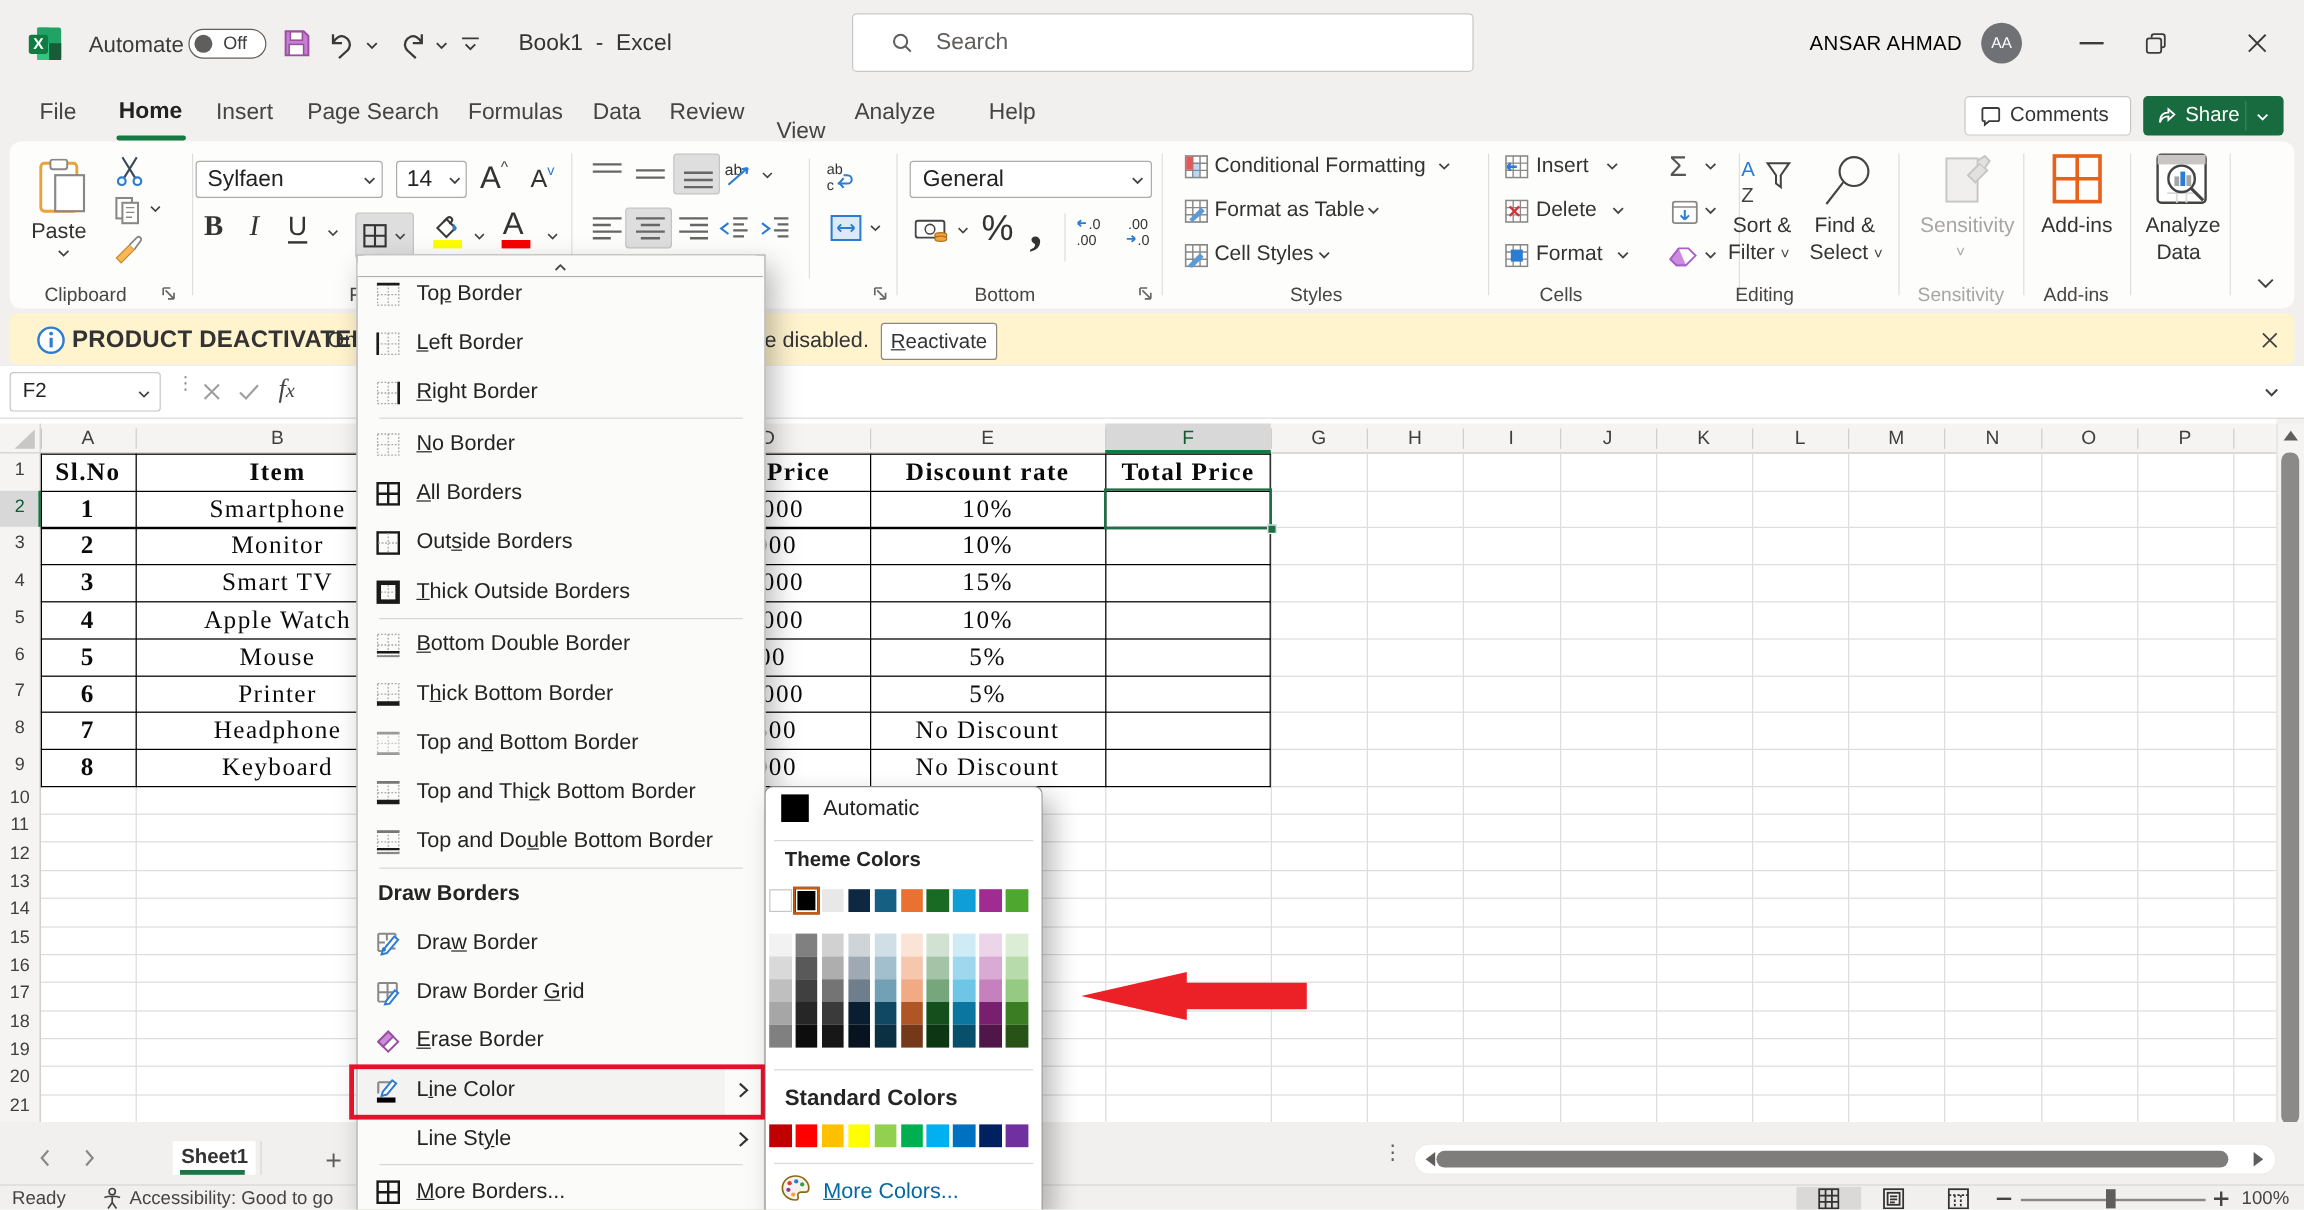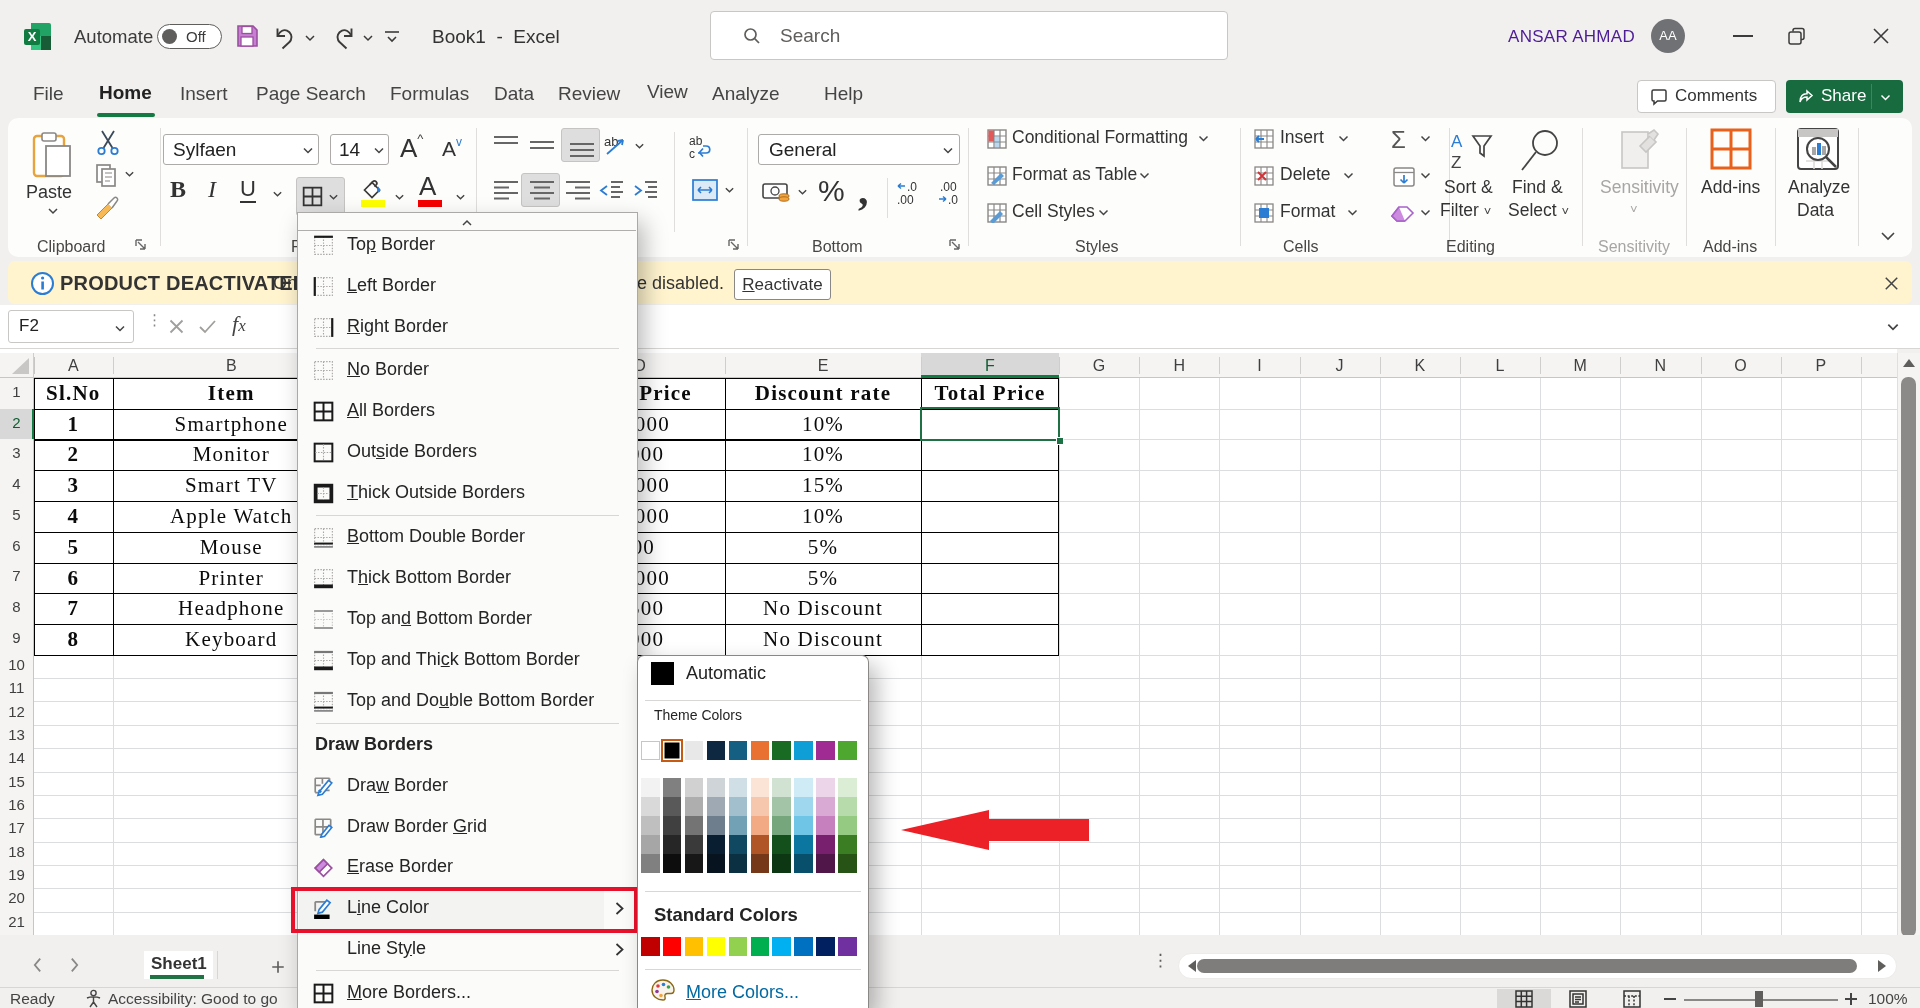--- a/index.html
+++ b/index.html
@@ -126,41 +126,41 @@
       <path d="M5 8 L9 12 L13 8"></path>
   </svg>
   <div class="abs" style="left:432px;top:26px;font-size:19px;color:#333;">Book1&nbsp; - &nbsp;Excel</div>
 
   <div class="abs" style="left:710px;top:11px;width:518px;height:49px;background:#fff;border:1px solid #C9C7C5;border-radius:4px;"></div>
   <svg class="abs" style="left:743px;top:27px;" width="18" height="18" viewBox="0 0 18 18" fill="none" stroke="#605E5C" stroke-width="1.7">
     <circle cx="7.5" cy="7.5" r="5.5"></circle>
       <path d="M11.7 11.7 L16 16"></path>
   </svg>
   <div class="abs" style="left:780px;top:25px;font-size:19px;color:#605E5C;">Search</div>
-  <div class="abs" style="left:1508px;top:27px;font-size:17px;color:#4c1d95;letter-spacing:.3px;">ANSAR AHMAD</div>
+  <div class="abs" style="left:1508px;top:27px;font-size:17px;color:#000000;letter-spacing:.3px;">ANSAR AHMAD</div>
   <div class="abs" style="left:1651px;top:19px;width:34px;height:34px;border-radius:50%;background:#707174;color:#fff;font-size:13px;text-align:center;line-height:34px;">AA</div>
   <div class="abs" style="left:1733px;top:35px;width:20px;height:2px;background:#3b3b3b;"></div>
   <svg class="abs" style="left:1786px;top:26px;" width="21" height="21" viewBox="0 0 21 21" fill="none" stroke="#3b3b3b" stroke-width="1.5">
     <rect x="3" y="6" width="12" height="12" rx="2"></rect>
     <path d="M7 5.5 V4.5 a2 2 0 0 1 2-2 h7 a2 2 0 0 1 2 2 v7 a2 2 0 0 1-2 2 h-1"></path>
   </svg>
   <svg class="abs" style="left:1871px;top:26px;" width="20" height="20" viewBox="0 0 20 20" fill="none" stroke="#3b3b3b" stroke-width="1.6">
     <path d="M3 3 L17 17 M17 3 L3 17"></path>
   </svg>
 </div>
 <div id="tabrow" class="abs">
   <div class="abs" style="left:33px;top:11px;font-size:19px;color:#444;">File</div>
   <div class="abs" style="left:99px;top:10px;font-size:19px;color:#222;font-weight:bold;">Home</div>
   <div class="abs" style="left:97px;top:41px;width:58px;height:3.5px;background:#137A43;border-radius:2px;"></div>
   <div class="abs" style="left:180px;top:11px;font-size:19px;color:#444;">Insert</div>
   <div class="abs" style="left:256px;top:11px;font-size:19px;color:#444;">Page Search</div>
   <div class="abs" style="left:390px;top:11px;font-size:19px;color:#444;">Formulas</div>
   <div class="abs" style="left:494px;top:11px;font-size:19px;color:#444;">Data</div>
   <div class="abs" style="left:558px;top:11px;font-size:19px;color:#444;">Review</div>
-  <div class="abs" style="left:647px;top:9px;font-size:19px;color:#444;text-align:right;">View</div>
+  <div class="abs" style="left:647px;top:27px;font-size:19px;color:#444;text-align:right;">View</div>
   <div class="abs" style="left:712px;top:11px;font-size:19px;color:#444;">Analyze</div>
   <div class="abs" style="left:824px;top:11px;font-size:19px;color:#444;">Help</div>
 
   <div class="abs" style="left:1637px;top:8px;width:139px;height:33px;background:#fff;border:1px solid #C9C7C5;border-radius:4px;"></div>
   <svg class="abs" style="left:1650px;top:16px;" width="18" height="18" viewBox="0 0 18 18" fill="none" stroke="#3b3b3b" stroke-width="1.5">
     <path d="M2 3.5 a1.5 1.5 0 0 1 1.5-1.5 h11 a1.5 1.5 0 0 1 1.5 1.5 v8 a1.5 1.5 0 0 1-1.5 1.5 h-7 l-3.5 3 v-3 h-.5 a1.5 1.5 0 0 1-1.5-1.5 z"></path>
   </svg>
   <div class="abs" style="left:1675px;top:14px;font-size:17px;color:#333;">Comments</div>
 
   <div class="abs" style="left:1786px;top:8px;width:117px;height:33px;background:#186A3F;border-radius:4px;"></div>
@@ -898,21 +898,21 @@
     </div>
 </div>
 
 <div class="abs" style="left:290.5px;top:887px;width:347px;height:46px;border:4.5px solid #E8112B;z-index:40;"></div>
 
 <div id="submenu" class="abs" style="left:637px;top:654.5px;width:232px;height:354px;background:#fff;border:1.3px solid #8A8886;border-bottom:none;border-radius:7px 7px 0 0;box-shadow:8px 10px 22px rgba(0,0,0,.28);z-index:50;"></div>
 <div class="abs" style="left:0;top:0;width:1920px;z-index:51;">
 <div class="abs" style="left:651px;top:662px;width:23px;height:23px;background:#000;"></div>
 <div class="abs" style="left:686px;top:663px;font-size:18px;color:#242424;">Automatic</div>
 <div class="abs" style="left:645px;top:700px;width:216px;height:1px;background:#D9D7D5;"></div>
-<div class="abs" style="left:654px;top:707px;font-size:14px;font-weight:normal;color:#242424;">Theme Colors</div>
+<div class="abs" style="left:654px;top:707px;font-size:17px;font-weight:bold;color:#242424;">Theme Colors</div>
 <div class="sw" style="left:641.0px;top:740.5px;background:#FFFFFF;border:1px solid #C8C6C4;"></div>
 <div class="sw" style="left:660.9px;top:738.5px;width:22.5px;height:23px;background:#000000;border:2px solid #C75B12;box-shadow:inset 0 0 0 1.5px #fff;"></div>
 <div class="sw" style="left:684.8px;top:740.5px;background:#E8E8E8;"></div>
 <div class="sw" style="left:706.7px;top:740.5px;background:#0E2841;"></div>
 <div class="sw" style="left:728.6px;top:740.5px;background:#156082;"></div>
 <div class="sw" style="left:750.5px;top:740.5px;background:#E97132;"></div>
 <div class="sw" style="left:772.4px;top:740.5px;background:#196B24;"></div>
 <div class="sw" style="left:794.3px;top:740.5px;background:#0F9ED5;"></div>
 <div class="sw" style="left:816.2px;top:740.5px;background:#A02B93;"></div>
 <div class="sw" style="left:838.1px;top:740.5px;background:#4EA72E;"></div>

